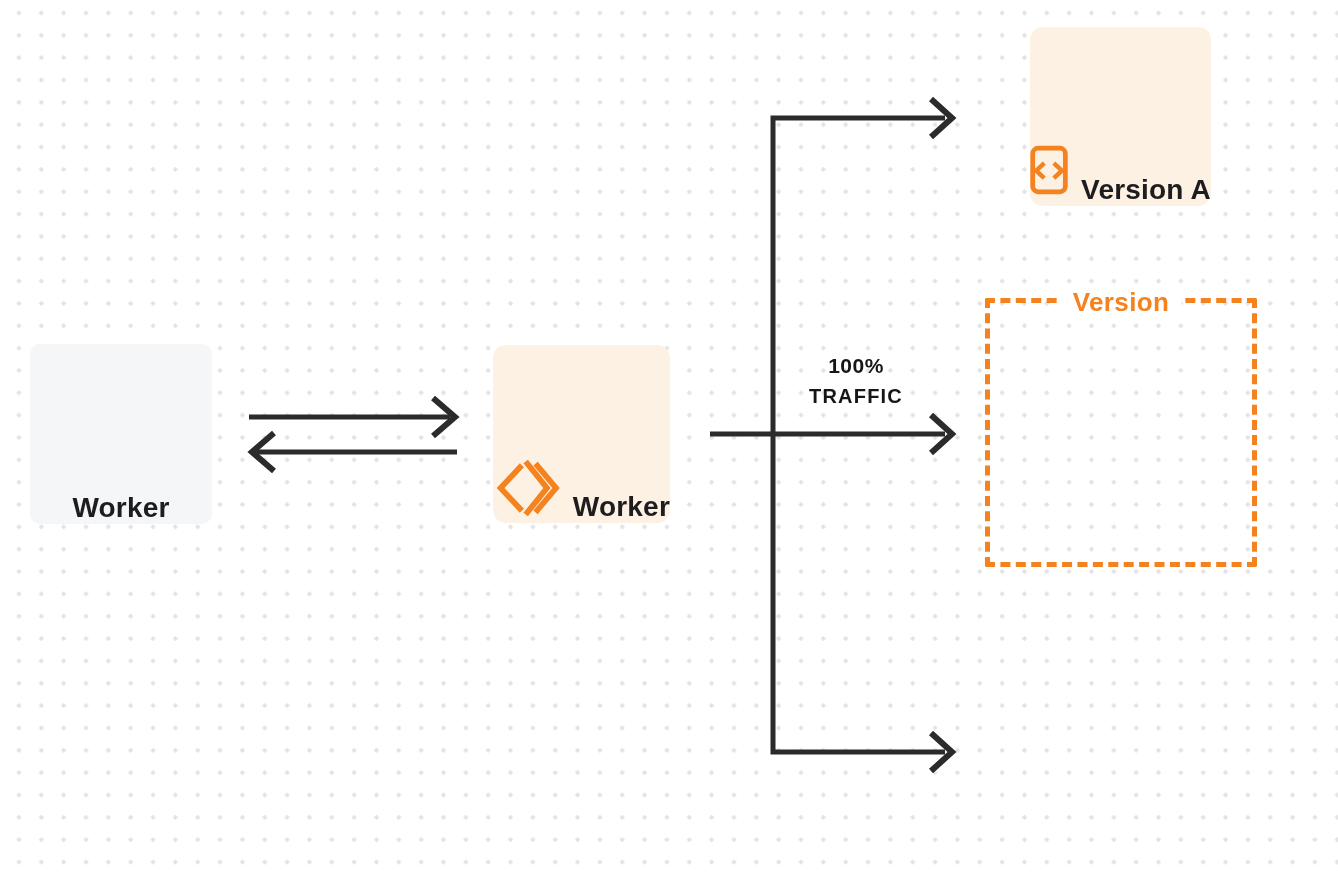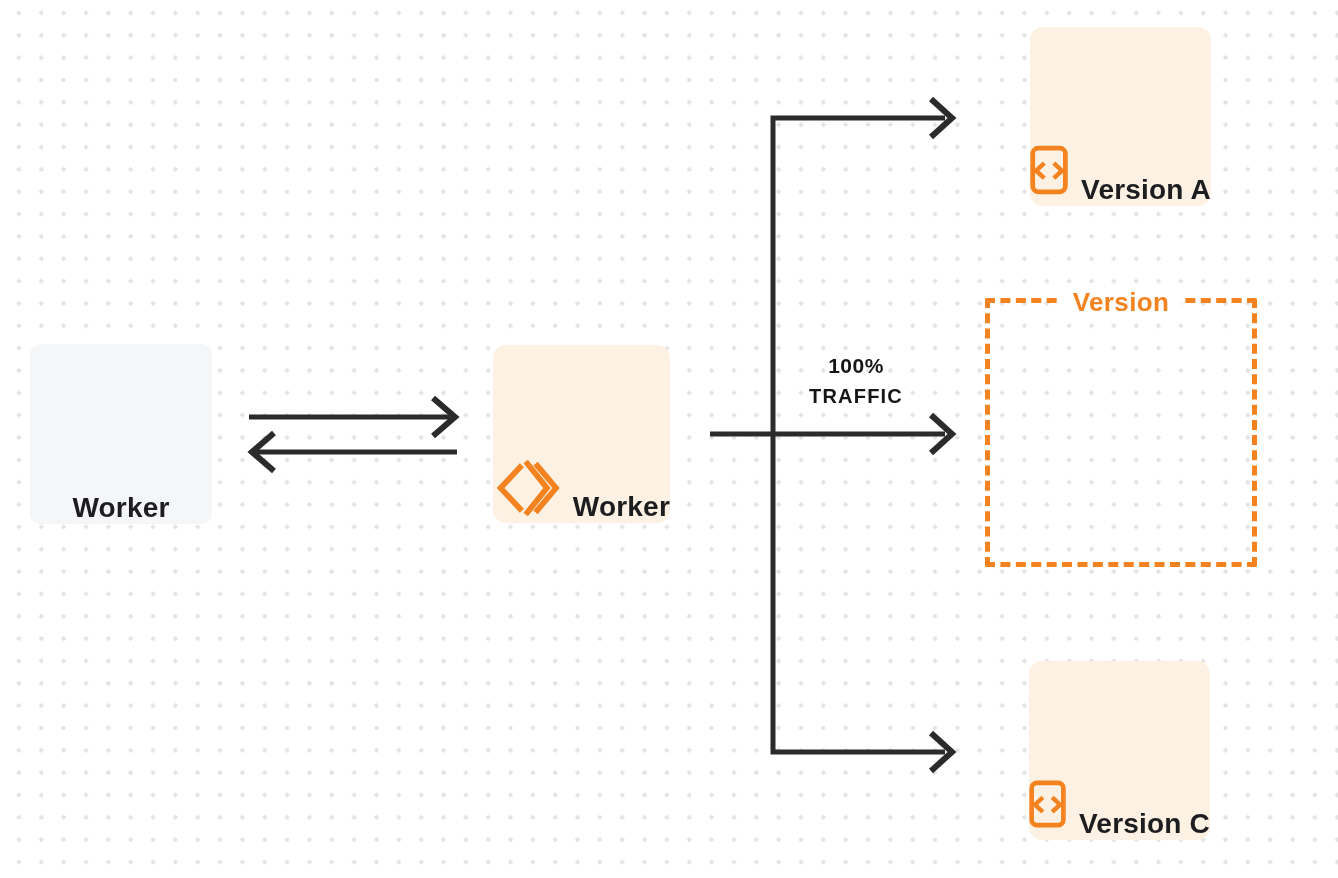--- a/index.html
+++ b/index.html
@@ -124,27 +124,19 @@
   <div class="node version version-a">
     <svg class="icon" width="56" height="72" viewBox="0 0 56 72" fill="none" stroke="#f4821f" stroke-linejoin="miter" stroke-linecap="butt">
       <rect x="4" y="4" width="48" height="64" rx="8" stroke-width="7"></rect>
       <polyline points="21,26 9,37 21,48" stroke-width="6.5"></polyline>
       <polyline points="35,26 47,37 35,48" stroke-width="6.5"></polyline>
     </svg>
     <span class="label">Version A</span>
   </div>
 
 
-  <div class="node version version-c">
-    <svg class="icon" width="56" height="72" viewBox="0 0 56 72" fill="none" stroke="#f4821f" stroke-linejoin="miter" stroke-linecap="butt">
-      <rect x="4" y="4" width="48" height="64" rx="8" stroke-width="7"></rect>
-      <polyline points="21,26 9,37 21,48" stroke-width="6.5"></polyline>
-      <polyline points="35,26 47,37 35,48" stroke-width="6.5"></polyline>
-    </svg>
-    <span class="label">Version C</span>
-  </div>
 
   <div class="traffic-label">
     <span class="l1">100%</span>
     <span class="l2">TRAFFIC</span>
   </div>
 
 </div>
 
 </body></html>

